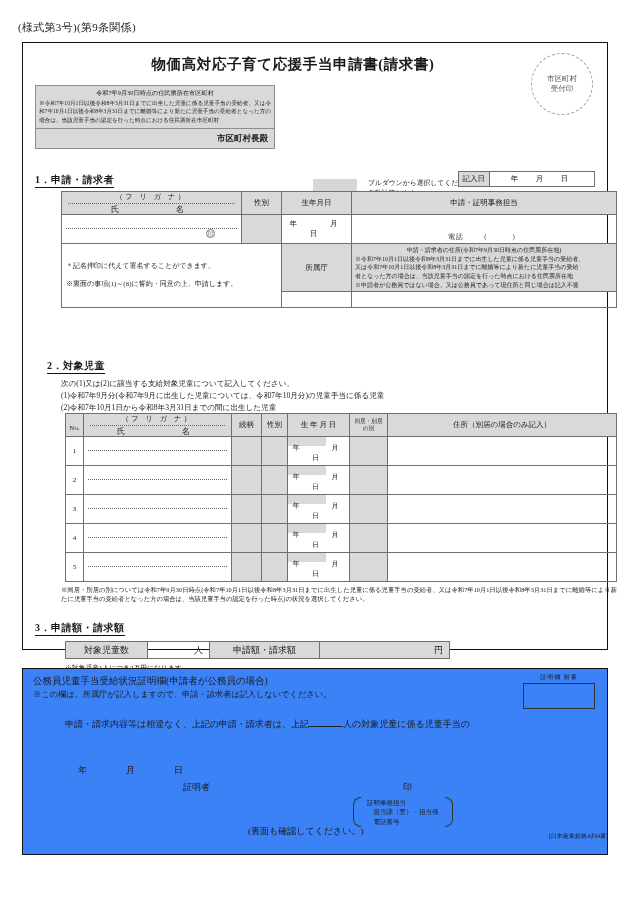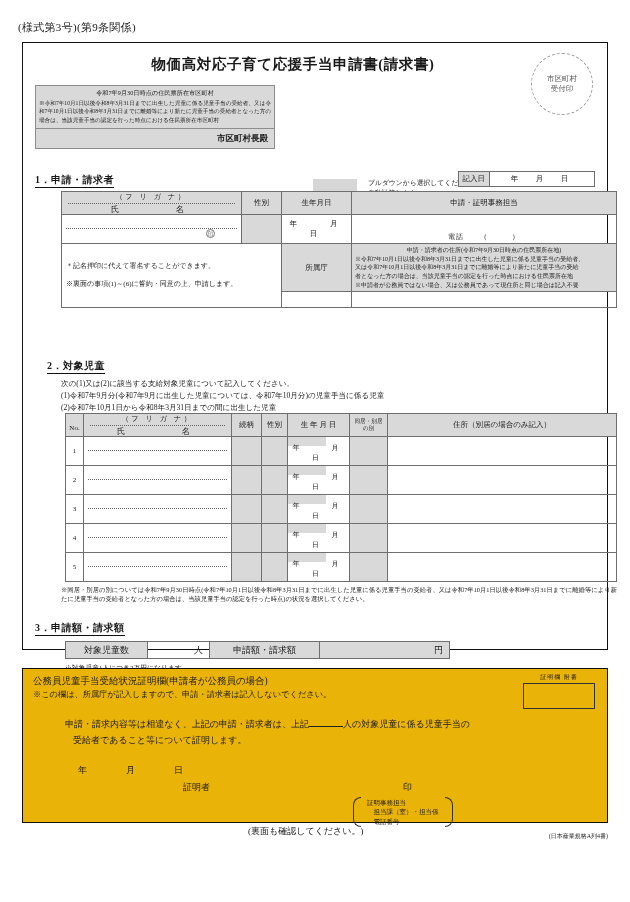--- a/index.html
+++ b/index.html
@@ -239,23 +239,23 @@
   .sec3-note {
     position: absolute;
     left: 42px; top: 620px;
     font-size: 6.8px;
   }
 
   
   .cert-box {
     position: absolute;
     left: 22px; top: 668px;
-    width: 586px; height: 155px;
+    width: 586px; height: 187px;
     border: 1.6px solid #111;
-    background: #eab308;
+    background: #3b82f6;
   }
   .cert-title {
     position: absolute; left: 10px; top: 6px;
     font-size: 9.5px;
   }
   .cert-sub {
     position: absolute; left: 10px; top: 20px;
     font-size: 8.2px;
   }
   .cert-numbox-label {
@@ -533,21 +533,20 @@
   <div class="cert-box">
     <div class="cert-title">公務員児童手当受給状況証明欄(申請者が公務員の場合)</div>
     <div class="cert-sub">※この欄は、所属庁が記入しますので、申請・請求者は記入しないでください。</div>
     <div class="cert-numbox-label">証明欄 附番</div>
     <div class="cert-numbox"></div>
 
     <div class="cert-body">
       <div>
         <span>申請・請求内容等は相違なく、上記の申請・請求者は、上記</span><span class="blank-u"></span><span>人の対象児童に係る児童手当の</span>
       </div>
-      <div style="padding-left:8px;">受給者であること等について証明します。</div>
     </div>
 
     <div class="cert-date">年　　月　　日</div>
     <div class="cert-signer">証明者</div>
     <div class="cert-seal">印</div>
 
     <div class="bracket-wrap">
       <div class="bracket-l"></div>
       <div class="bracket-inner">
         <div>証明事務担当</div>

